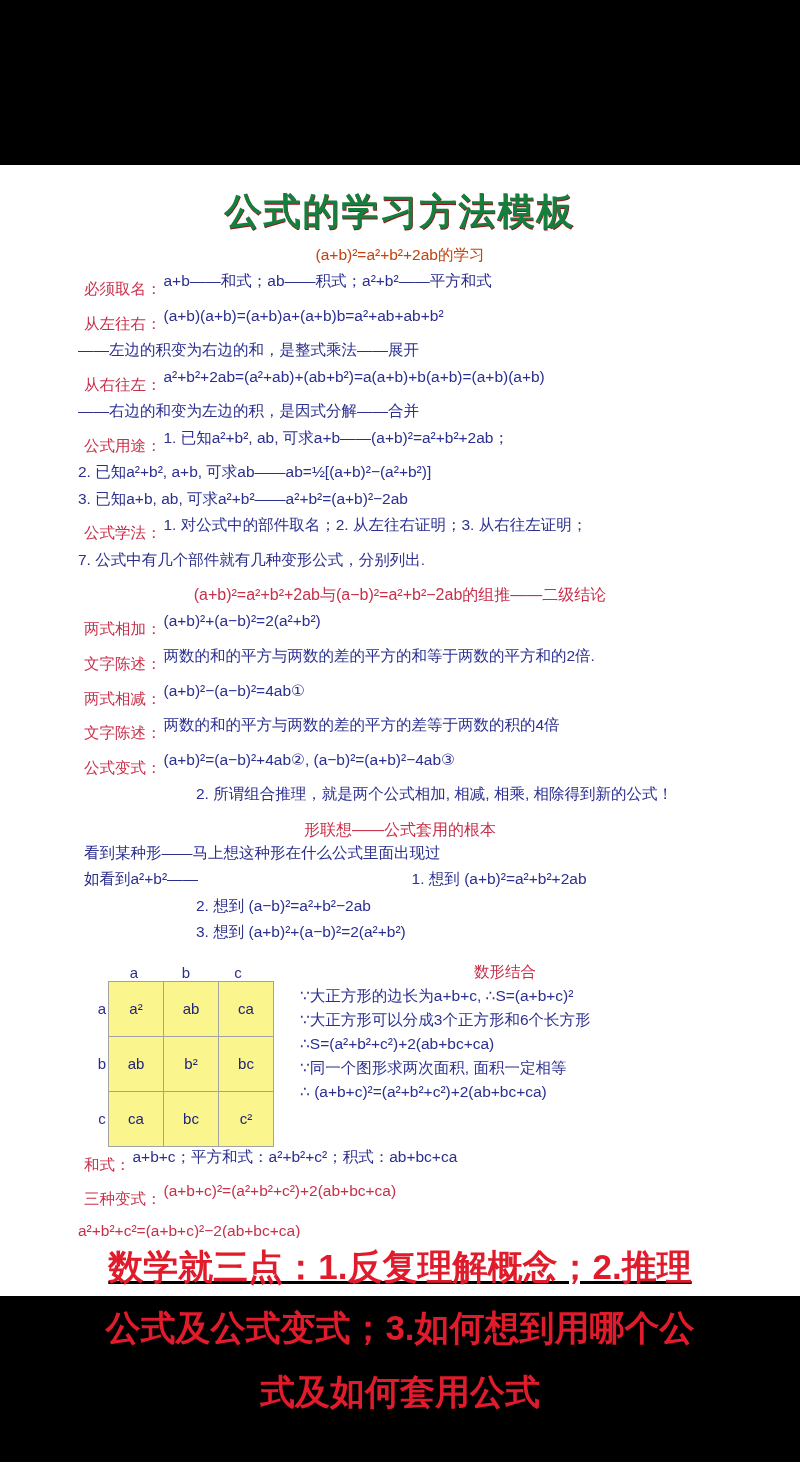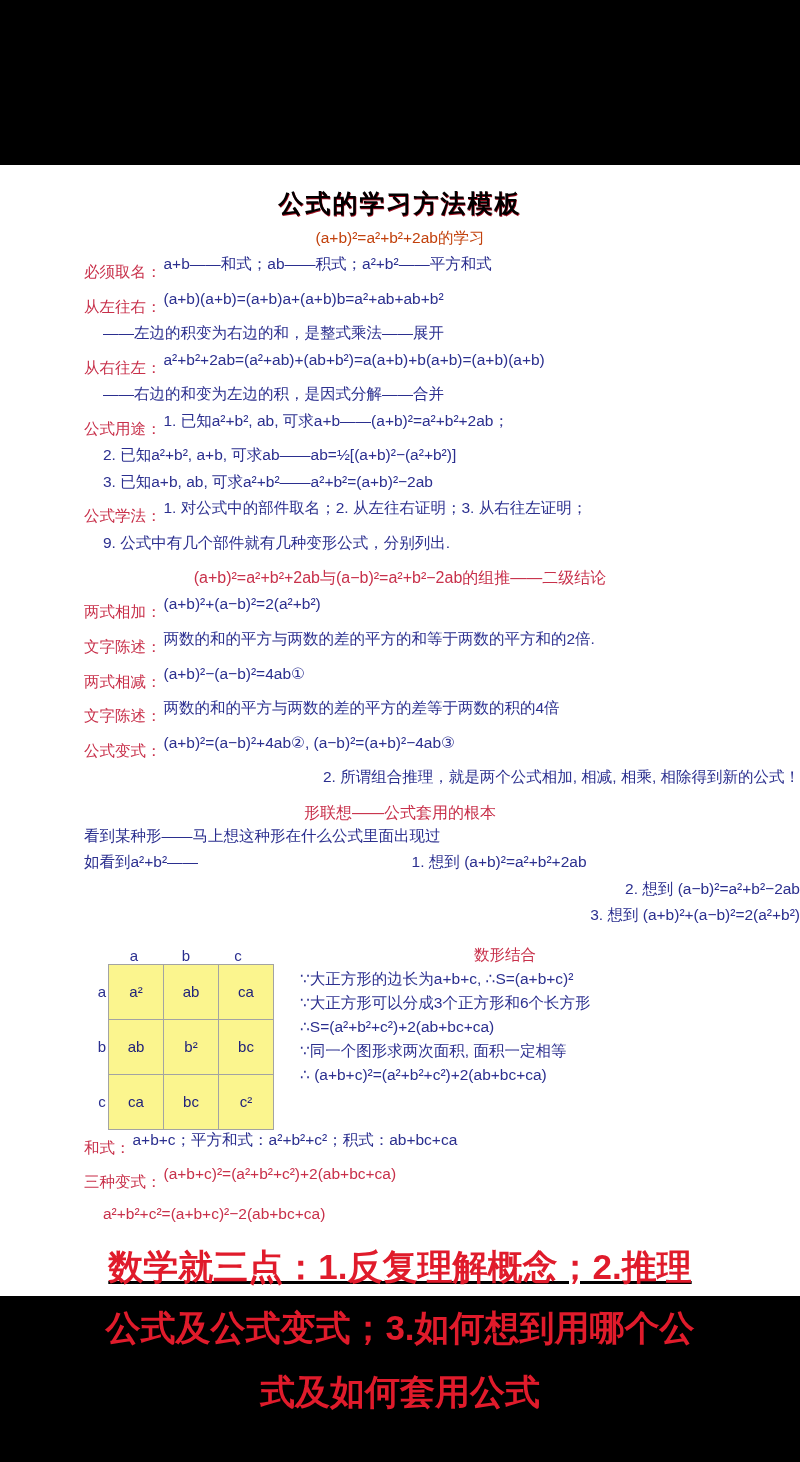--- a/index.html
+++ b/index.html
@@ -13,23 +13,23 @@
   .page{position:absolute;inset:0;background:#000;}
 
   
   .sheet{
     position:absolute;left:0;top:165px;width:800px;height:1131px;
     background:#ffffff;
   }
 
   .title{
     text-align:center;
-    color:#000000;
+    color:#15803d;
     font-weight:bold;
-    font-size:25px;
+    font-size:37px;
     letter-spacing:2px;
     margin:22px 0 0 0;
     text-shadow:0.5px 0.5px 0 #a00d1e;
   }
 
   .subhead{
     text-align:center;
     color:#c2410c;
     font-size:15.5px;
     margin-top:8px;
@@ -50,23 +50,23 @@
   }
   .lbl{
     color:#c8304a;
     white-space:nowrap;
     flex:0 0 auto;
     margin-right:2px;
     margin-top:8px;
   }
   .val{color:#2b2f8f;flex:1 1 auto;}
   .val.red{color:#c8304a;}
-  .indent{padding-left:103px;margin-top:3px;color:#2b2f8f;}
+  .indent{padding-left:78px;margin-top:3px;color:#2b2f8f;}
   .indent.red{color:#c8304a;margin-top:8px;}
-  .indent2{padding-left:196px;margin-top:3px;color:#2b2f8f;text-align:right;}
+  .indent2{padding-left:196px;margin-top:3px;color:#2b2f8f;}
   .center-red{text-align:center;color:#c8304a;margin-top:14px;}
   .plain{padding-left:84px;margin-top:0;color:#2b2f8f;}
 
   
   .diagram{
     position:relative;
     margin-top:16px;
     height:182px;
   }
   .gridwrap{
@@ -157,21 +157,21 @@
         <span class="lbl">公式用途：</span>
         <span class="val">1. 已知a²+b², ab, 可求a+b——(a+b)²=a²+b²+2ab；</span>
       </div>
       <div class="indent">2. 已知a²+b², a+b, 可求ab——ab=½[(a+b)²−(a²+b²)]</div>
       <div class="indent">3. 已知a+b, ab, 可求a²+b²——a²+b²=(a+b)²−2ab</div>
 
       <div class="row">
         <span class="lbl">公式学法：</span>
         <span class="val">1. 对公式中的部件取名；2. 从左往右证明；3. 从右往左证明；</span>
       </div>
-      <div class="indent">9. 公式中有几个部件就有几种变形公式，分别列出.</div>
+      <div class="indent">7. 公式中有几个部件就有几种变形公式，分别列出.</div>
     </div>
 
     <div class="center-red">(a+b)²=a²+b²+2ab与(a−b)²=a²+b²−2ab的组推——二级结论</div>
 
     <div class="body">
       <div class="row">
         <span class="lbl">两式相加：</span>
         <span class="val">(a+b)²+(a−b)²=2(a²+b²)</span>
       </div>
       <div class="row">

